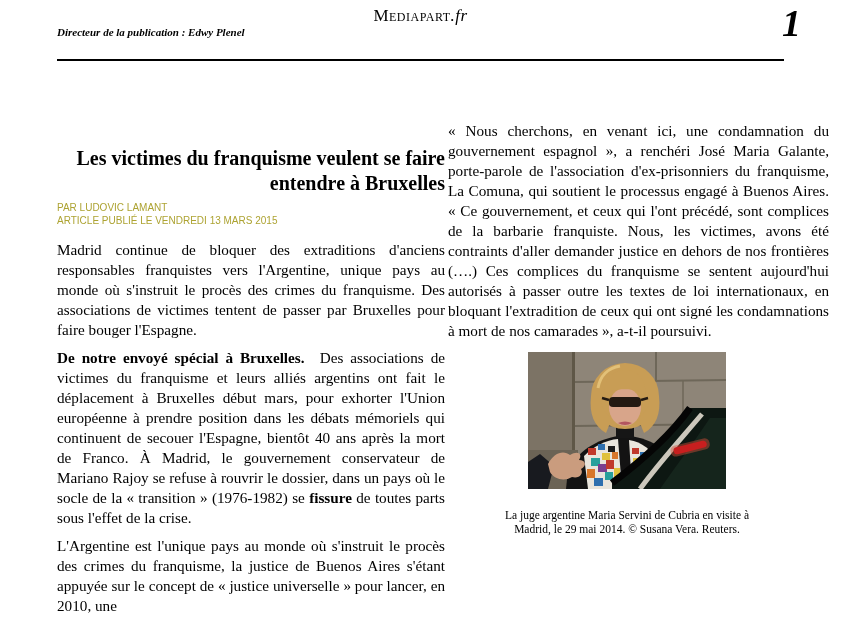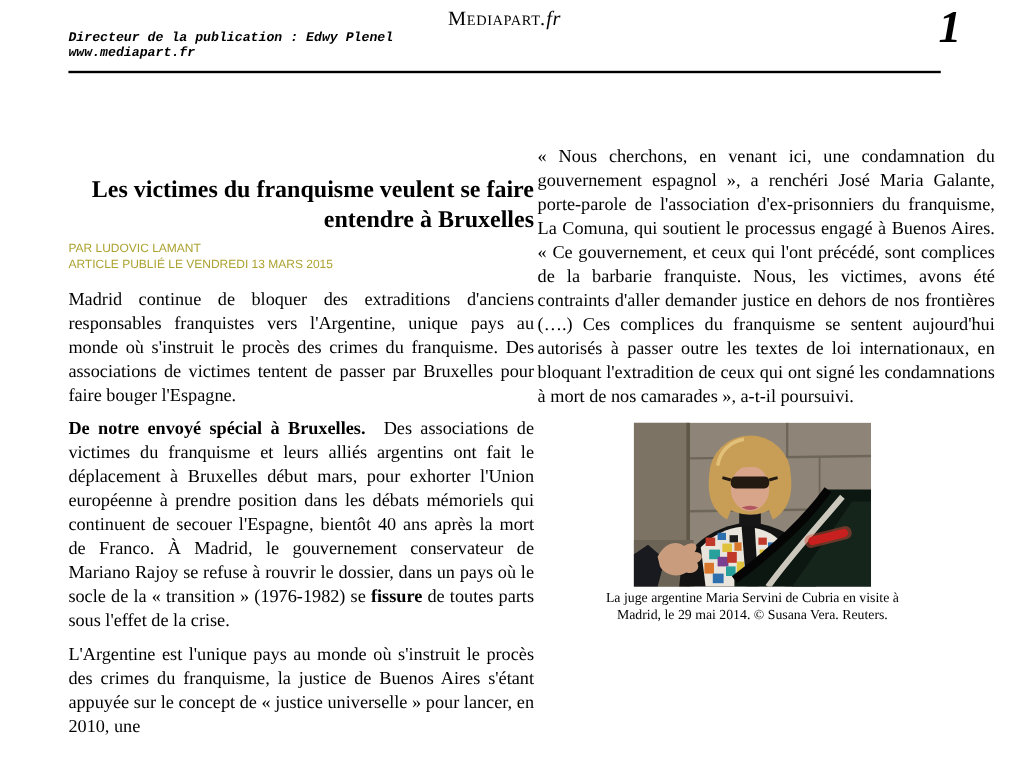--- a/index.html
+++ b/index.html
@@ -1,21 +1,21 @@
 <!DOCTYPE html>
 <html><head>
 <meta charset="utf-8">
 <style>
   html,body{margin:0;padding:0;background:#ffffff;}
   body{width:841px;height:631px;position:relative;overflow:hidden;
        font-family:"Liberation Serif",serif;color:#000;}
 
   
   .header-left{position:absolute;left:57px;top:26px;font-size:11px;line-height:13px;
-               font-weight:bold;font-style:italic;font-family:Liberation Mono, monospace;}
+               font-weight:bold;font-style:italic;}
   .logo{position:absolute;left:0;right:0;top:6px;text-align:center;font-size:17px;
         letter-spacing:.5px;}
   .logo-main{font-variant:small-caps;}
   .logo-suffix{font-style:italic;}
   .page-number{position:absolute;top:4px;right:40px;font-size:38px;font-style:italic;
                font-weight:bold;line-height:1;}
   .header-rule{position:absolute;left:57px;top:59px;width:727px;height:2px;background:#000;}
 
   
   .col{position:absolute;}
@@ -28,29 +28,28 @@
   p.body{font-size:15.2px;line-height:20px;text-align:justify;margin:0 0 8px 0;
          text-justify:inter-word;}
   p.body.tight{margin:0;}
   .seg-n{font-style:normal;font-weight:normal;}
   .seg-b{font-weight:bold;}
   .seg-i{}
 
   
   .photo-block{margin:11px 0 0 80px;width:198px;}
   .photo-frame{width:198px;height:137px;overflow:hidden;}
-  .caption{width:262px;margin-left:-32px;margin-top:4px;text-align:center;
+  .caption{width:262px;margin-left:-32px;margin-top:20px;text-align:center;
            font-size:11.5px;line-height:13.5px;}
 </style>
 </head>
 <body>
 
 <div class="header-left">
   <div>Directeur de la publication : Edwy Plenel</div>
-  <div>www.mediapart.fr</div>
 </div>
 
 <div class="logo">
   <span class="logo-main">Mediapart</span><span class="logo-suffix">.fr</span>
 </div>
 
 <div class="page-number">1</div>
 
 <div class="header-rule"></div>
 

